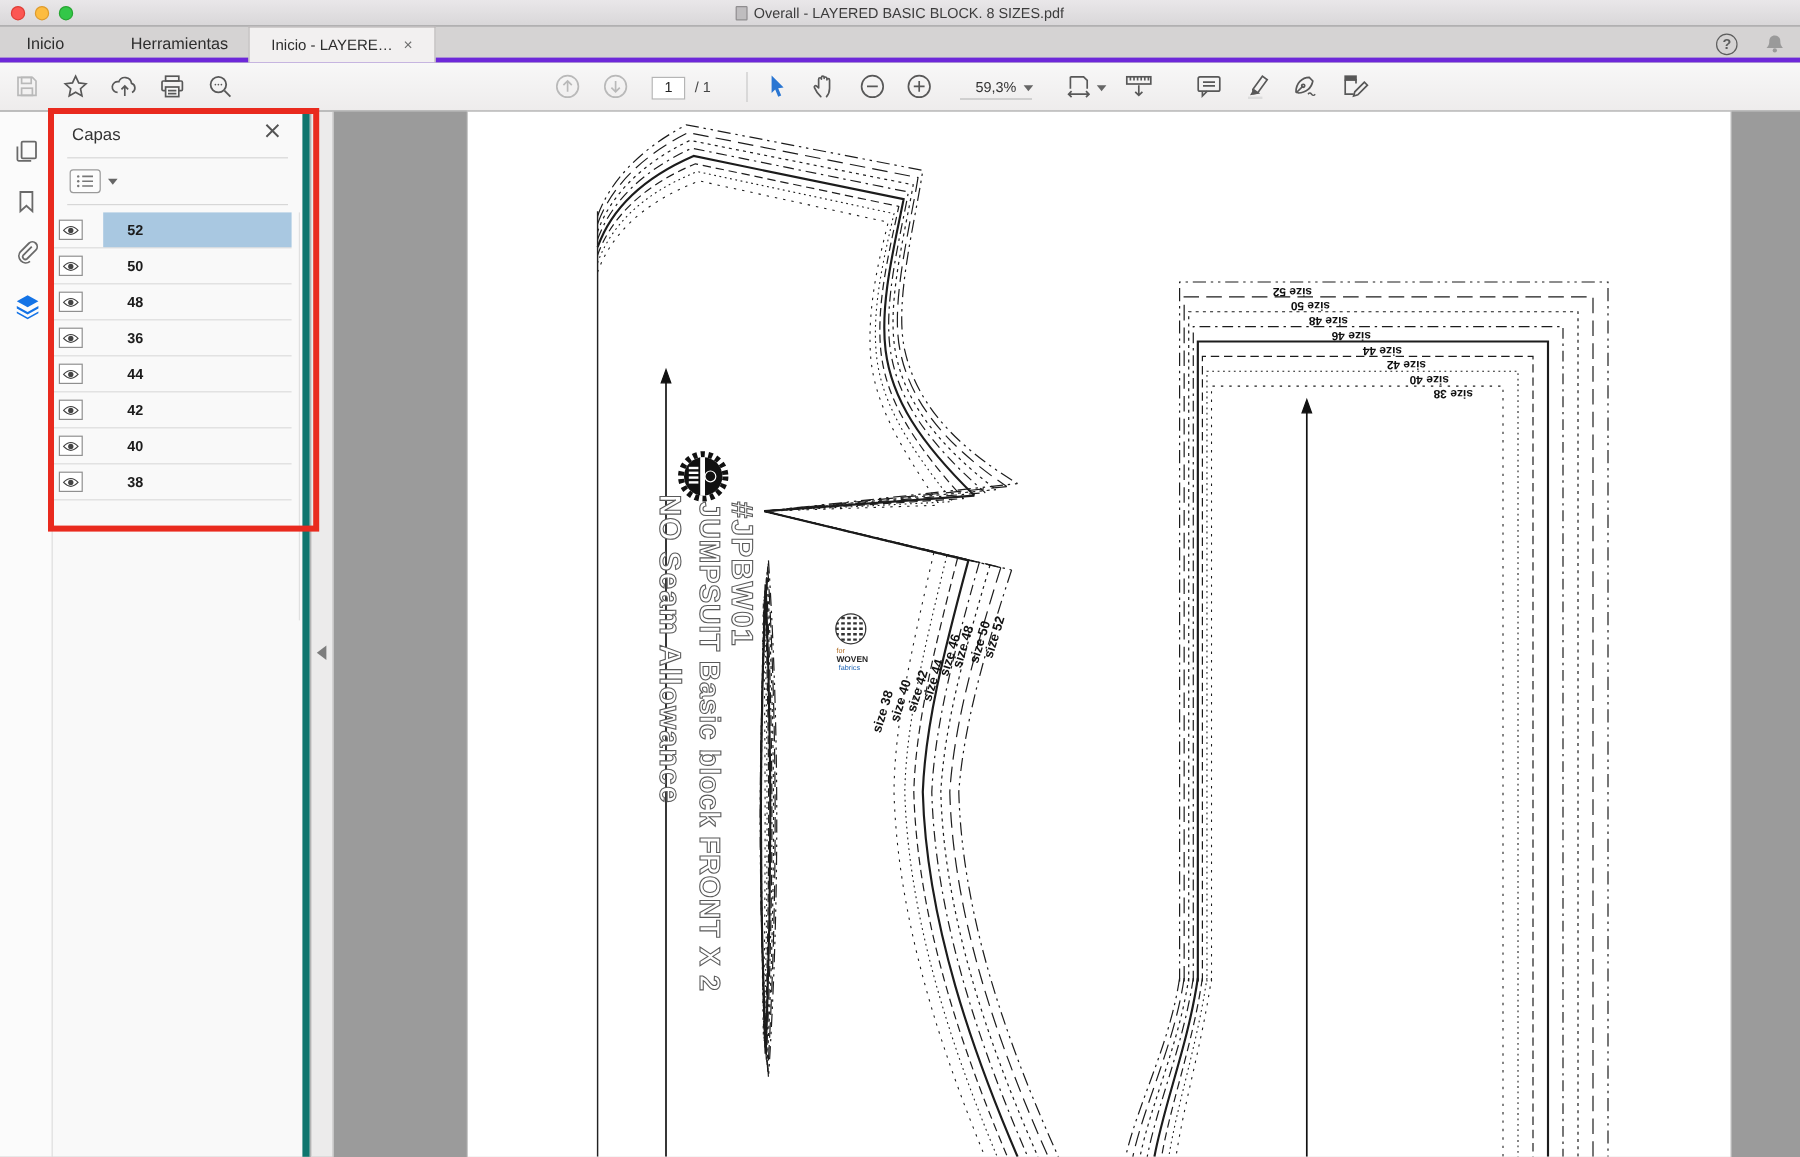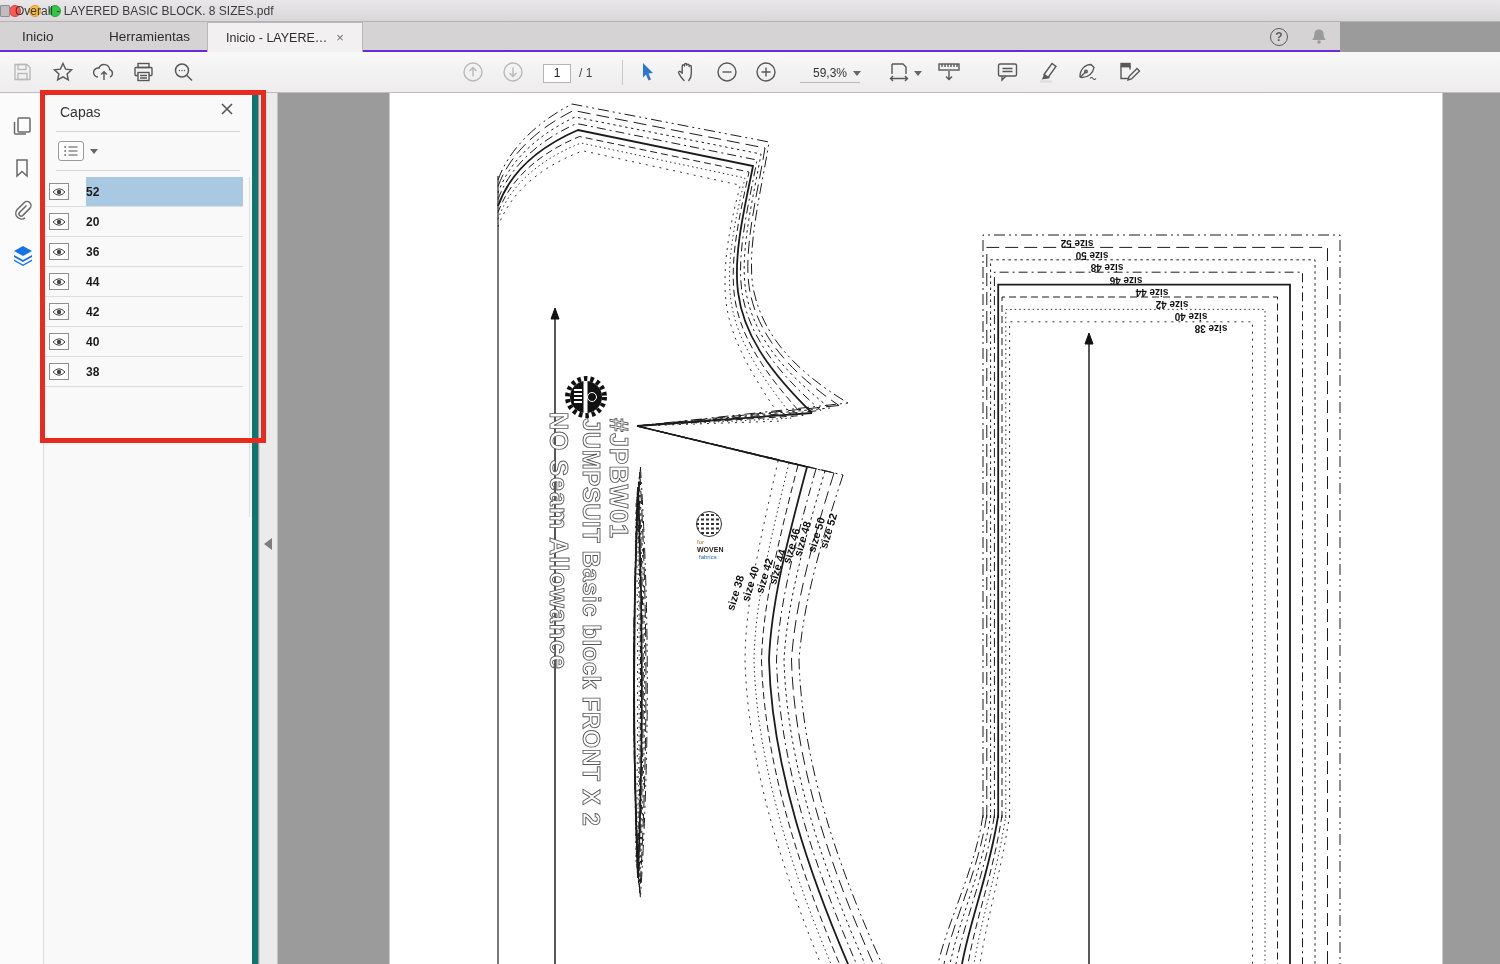--- a/index.html
+++ b/index.html
@@ -8,28 +8,28 @@
 
   
   .titlebar { position:absolute; left:0; top:0; width:1500px; height:22px;
     background:linear-gradient(#e9e7e9,#d9d7d9); border-bottom:1px solid #b4b2b4;
     display:flex; align-items:center; z-index:40; }
   .traffic { display:flex; gap:8px; margin-left:9px; }
   .light { width:12px; height:12px; border-radius:50%; }
   .light.red { background:#fc5753; border:1px solid #df3e36; }
   .light.yellow { background:#fdbc40; border:1px solid #de9b2d; }
   .light.green { background:#33c748; border:1px solid #27a532; }
-  .win-title { position:absolute; left:0; right:0; text-align:left; font-size:12px;
+  .win-title { position:absolute; left:0; right:0; text-align:center; font-size:12px;
     color:#3c3c3c; }
   .win-title .doc-glyph { display:inline-block; width:10px; height:12px; background:#bfbdbf;
     border:1px solid #8f8d8f; vertical-align:-2px; margin-right:5px; border-radius:1px; }
 
   
-  .tabbar { position:absolute; left:0; top:22px; width:1340px; height:30px;
-    background:#d5d3d3; border-bottom:2px solid #6d28d9; z-index:39; }
+  .tabbar { position:absolute; left:0; top:22px; width:1500px; height:30px;
+    background:#d5d3d3; border-bottom:4px solid #6d28d9; z-index:39; }
   .apptab { position:absolute; top:0; height:30px; line-height:30px; font-size:13.5px;
     color:#2d2d2d; padding:0 14px; cursor:default; }
   .apptab.inicio { left:8px; }
   .apptab.herr { left:95px; }
   .doctab { position:absolute; left:207px; top:0; width:156px; height:30px;
     background:#f2f0f0; border:1px solid #b9b7b7; border-bottom:none;
     display:flex; align-items:center; justify-content:center; font-size:12.5px; color:#2d2d2d; }
   .doctab .closex { margin-left:9px; color:#6d6d6d; font-size:13px; cursor:default; }
   .tab-right-icons { position:absolute; right:12px; top:0; height:30px; display:flex;
     align-items:center; gap:22px; }
@@ -67,21 +67,21 @@
   .opt-btn { position:absolute; left:14px; top:48px; width:26px; height:20px;
     border:1px solid #9a9a9a; border-radius:3px; background:#fcfcfc;
     display:flex; align-items:center; justify-content:center; }
   .opt-caret { position:absolute; left:46px; top:56px; }
   .layer-list { position:absolute; left:0; top:84px; width:199px; }
   .layer-row { position:relative; height:30px; border-bottom:1px solid #ddd; }
   .eye-box { position:absolute; left:5px; top:6px; width:20px; height:17px;
     border:1px solid #8f8f8f; background:#fff; display:flex; align-items:center;
     justify-content:center; }
   .layer-label { position:absolute; left:42px; top:0; height:29px; right:0;
-    display:flex; align-items:center; padding-left:0; font-size:12px; font-weight:600;
+    display:flex; align-items:center; padding-left:20px; font-size:12px; font-weight:600;
     color:#1c1c1c; }
   .layer-row.selected .layer-label { background:#a9c8e1; }
   .scroll-line { position:absolute; left:205px; top:84px; width:1px; height:340px;
     background:#e0e0e0; }
 
   
   .gutter { position:absolute; left:259px; top:93px; width:19px; height:871px;
     background:#ecebeb; border-left:1px solid #d6d5d5; border-right:1px solid #c4c3c3;
     z-index:29; }
   .collapse-tri { position:absolute; left:264px; top:538px; width:0; height:0;
@@ -306,21 +306,30 @@
         </div>
         <div class="layer-label">52</div>
       </div>
       <div class="layer-row">
         <div class="eye-box">
           <svg width="14" height="10" viewBox="0 0 14 10">
             <path d="M1 5 Q7 -1.5 13 5 Q7 11.5 1 5z" fill="none" stroke="#444" stroke-width="1"></path>
             <circle cx="7" cy="5" r="2.2" fill="#444"></circle>
           </svg>
         </div>
-        <div class="layer-label">20</div>
+        <div class="layer-label">50</div>
+      </div>
+      <div class="layer-row">
+        <div class="eye-box">
+          <svg width="14" height="10" viewBox="0 0 14 10">
+            <path d="M1 5 Q7 -1.5 13 5 Q7 11.5 1 5z" fill="none" stroke="#444" stroke-width="1"></path>
+            <circle cx="7" cy="5" r="2.2" fill="#444"></circle>
+          </svg>
+        </div>
+        <div class="layer-label">48</div>
       </div>
       <div class="layer-row">
         <div class="eye-box">
           <svg width="14" height="10" viewBox="0 0 14 10">
             <path d="M1 5 Q7 -1.5 13 5 Q7 11.5 1 5z" fill="none" stroke="#444" stroke-width="1"></path>
             <circle cx="7" cy="5" r="2.2" fill="#444"></circle>
           </svg>
         </div>
         <div class="layer-label">36</div>
       </div>

